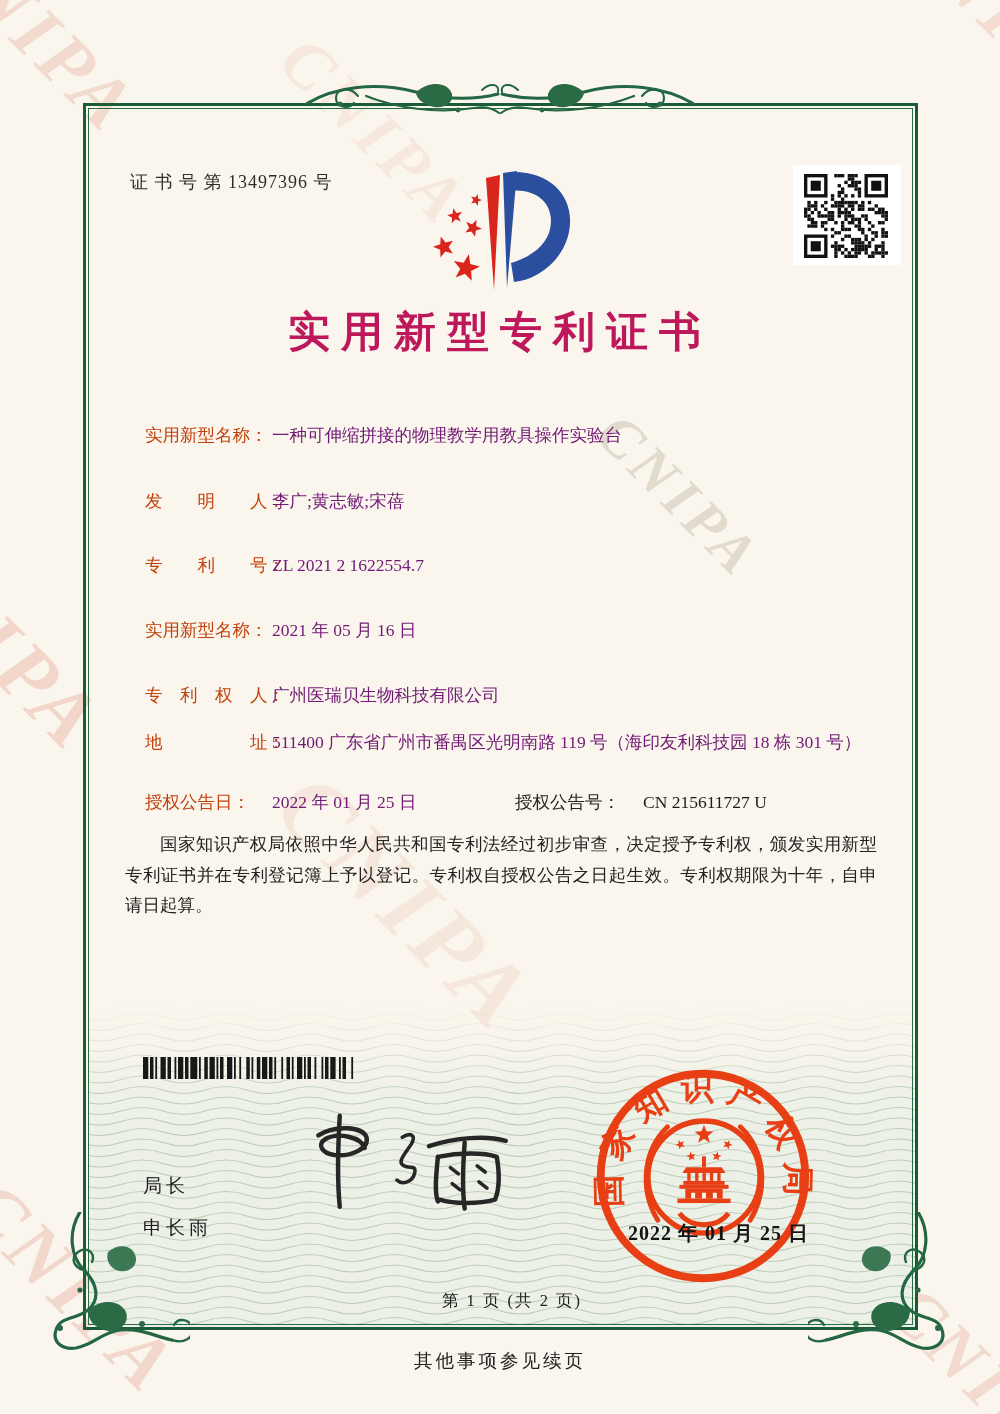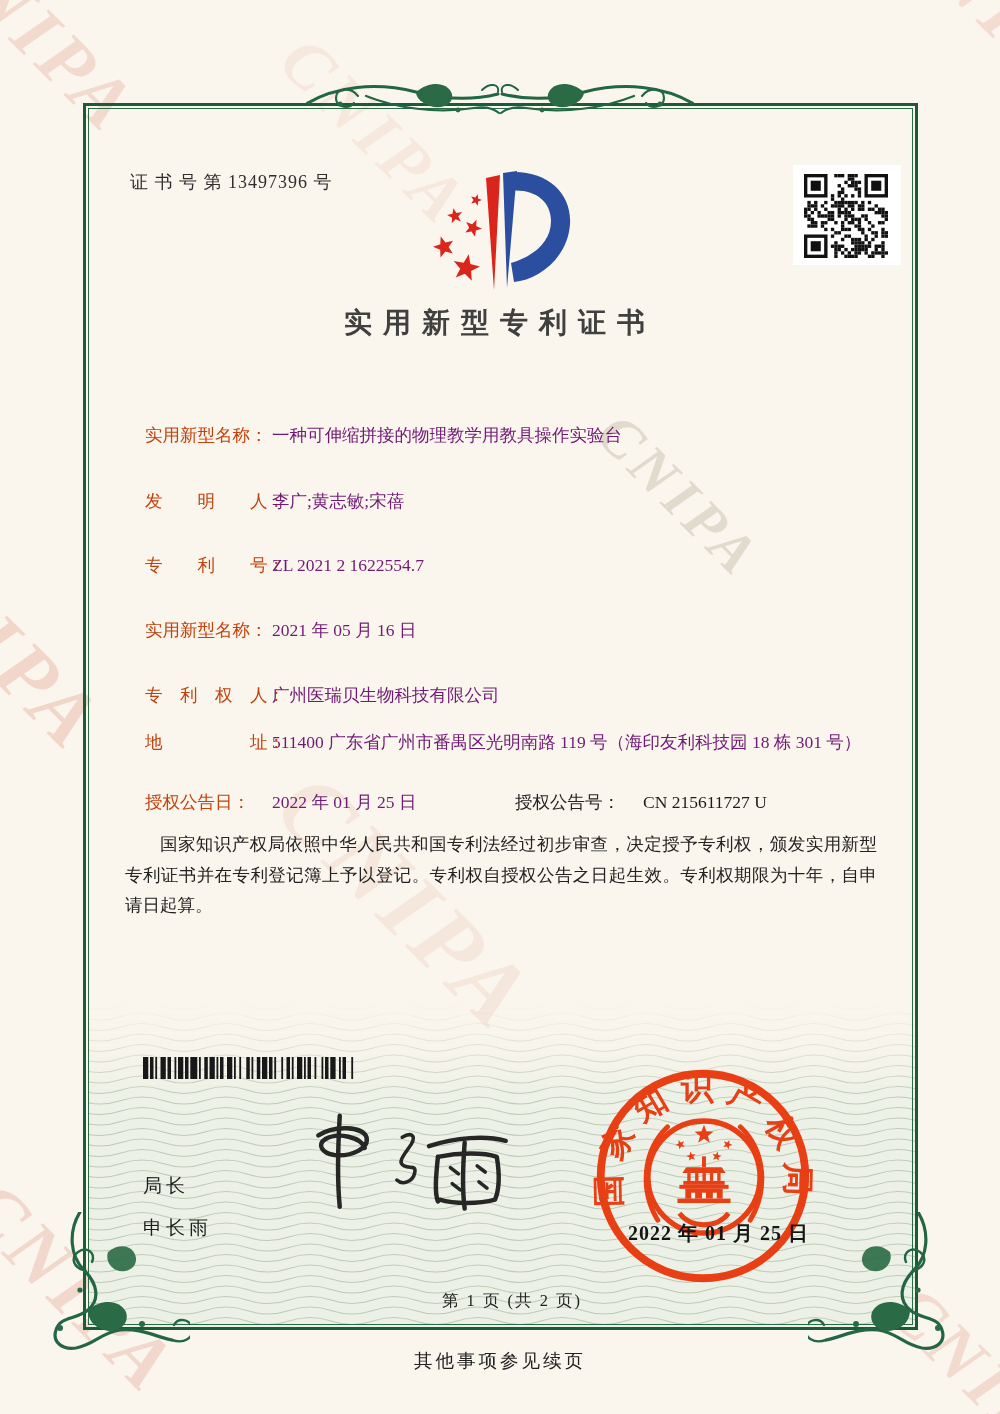--- a/index.html
+++ b/index.html
@@ -41,21 +41,21 @@
   .orn-top{left:306px; top:74px;}
   .orn-bl{left:50px; top:1212px;}
   .orn-br{left:808px; top:1212px; transform:scaleX(-1);}
   
   .cert-no{position:absolute; left:130px; top:170px; font-size:18px; letter-spacing:1px; color:#2e2e2e; z-index:4;}
   .qr-box{position:absolute; left:793px; top:165px; width:108px; height:100px; background:#fff; z-index:4;}
   .qr-box svg{position:absolute; left:11px; top:9px;}
   .logo{position:absolute; left:420px; top:160px; z-index:4;}
   .title{
     position:absolute; left:0; width:1000px; top:304px; text-align:center;
-    font-size:28px; font-weight:700; letter-spacing:11px; color:#404040; z-index:4;
+    font-size:42px; font-weight:700; letter-spacing:11px; color:#be185d; z-index:4;
   }
   
   .frow{position:absolute; left:0; top:0; width:1000px; font-size:17.5px; z-index:4; line-height:30px;}
   .flabel{position:absolute; left:145px; white-space:pre; color:#c2410c;}
   .fvalue{position:absolute; left:272px; white-space:pre; color:#701a75;}
   .fvalue.wrap{white-space:normal; width:592px; line-height:31px;}
   .flabel2{position:absolute; left:515px; white-space:pre; color:#242424;}
   .fvalue2{position:absolute; left:643px; white-space:pre; color:#1c1c1c;}
   
   .bodytext{

